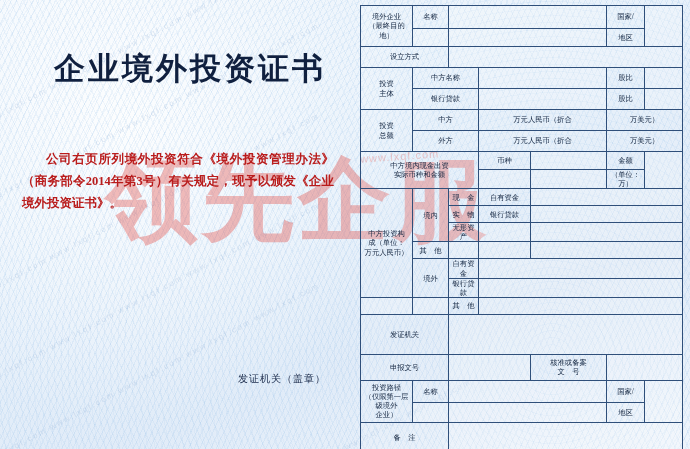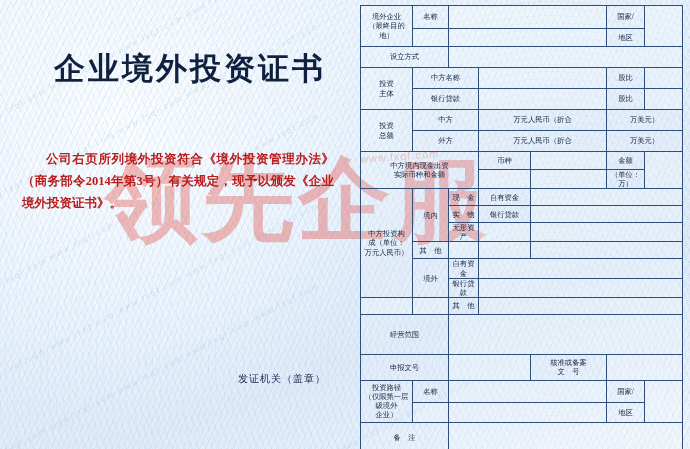--- a/index.html
+++ b/index.html
@@ -244,21 +244,21 @@
     <td class="blank" colspan="5"></td>
   </tr>
   <tr style="height:17px">
     <td class="blank"></td>
     <td class="blank"></td>
     <td class="lbl">其　他</td>
     <td class="blank" colspan="5"></td>
   </tr>
 
   <tr style="height:40px">
-    <td class="lbl" colspan="2">经营范围</td>
+    <td class="lbl" colspan="2">发证机关</td>
     <td class="blank" colspan="6"></td>
   </tr>
 
   <tr style="height:26px">
     <td class="lbl" colspan="2">申报文号</td>
     <td class="blank" colspan="2"></td>
     <td class="lbl2" colspan="2">核准或备案<br>文　号</td>
     <td class="blank" colspan="2"></td>
   </tr>
 

